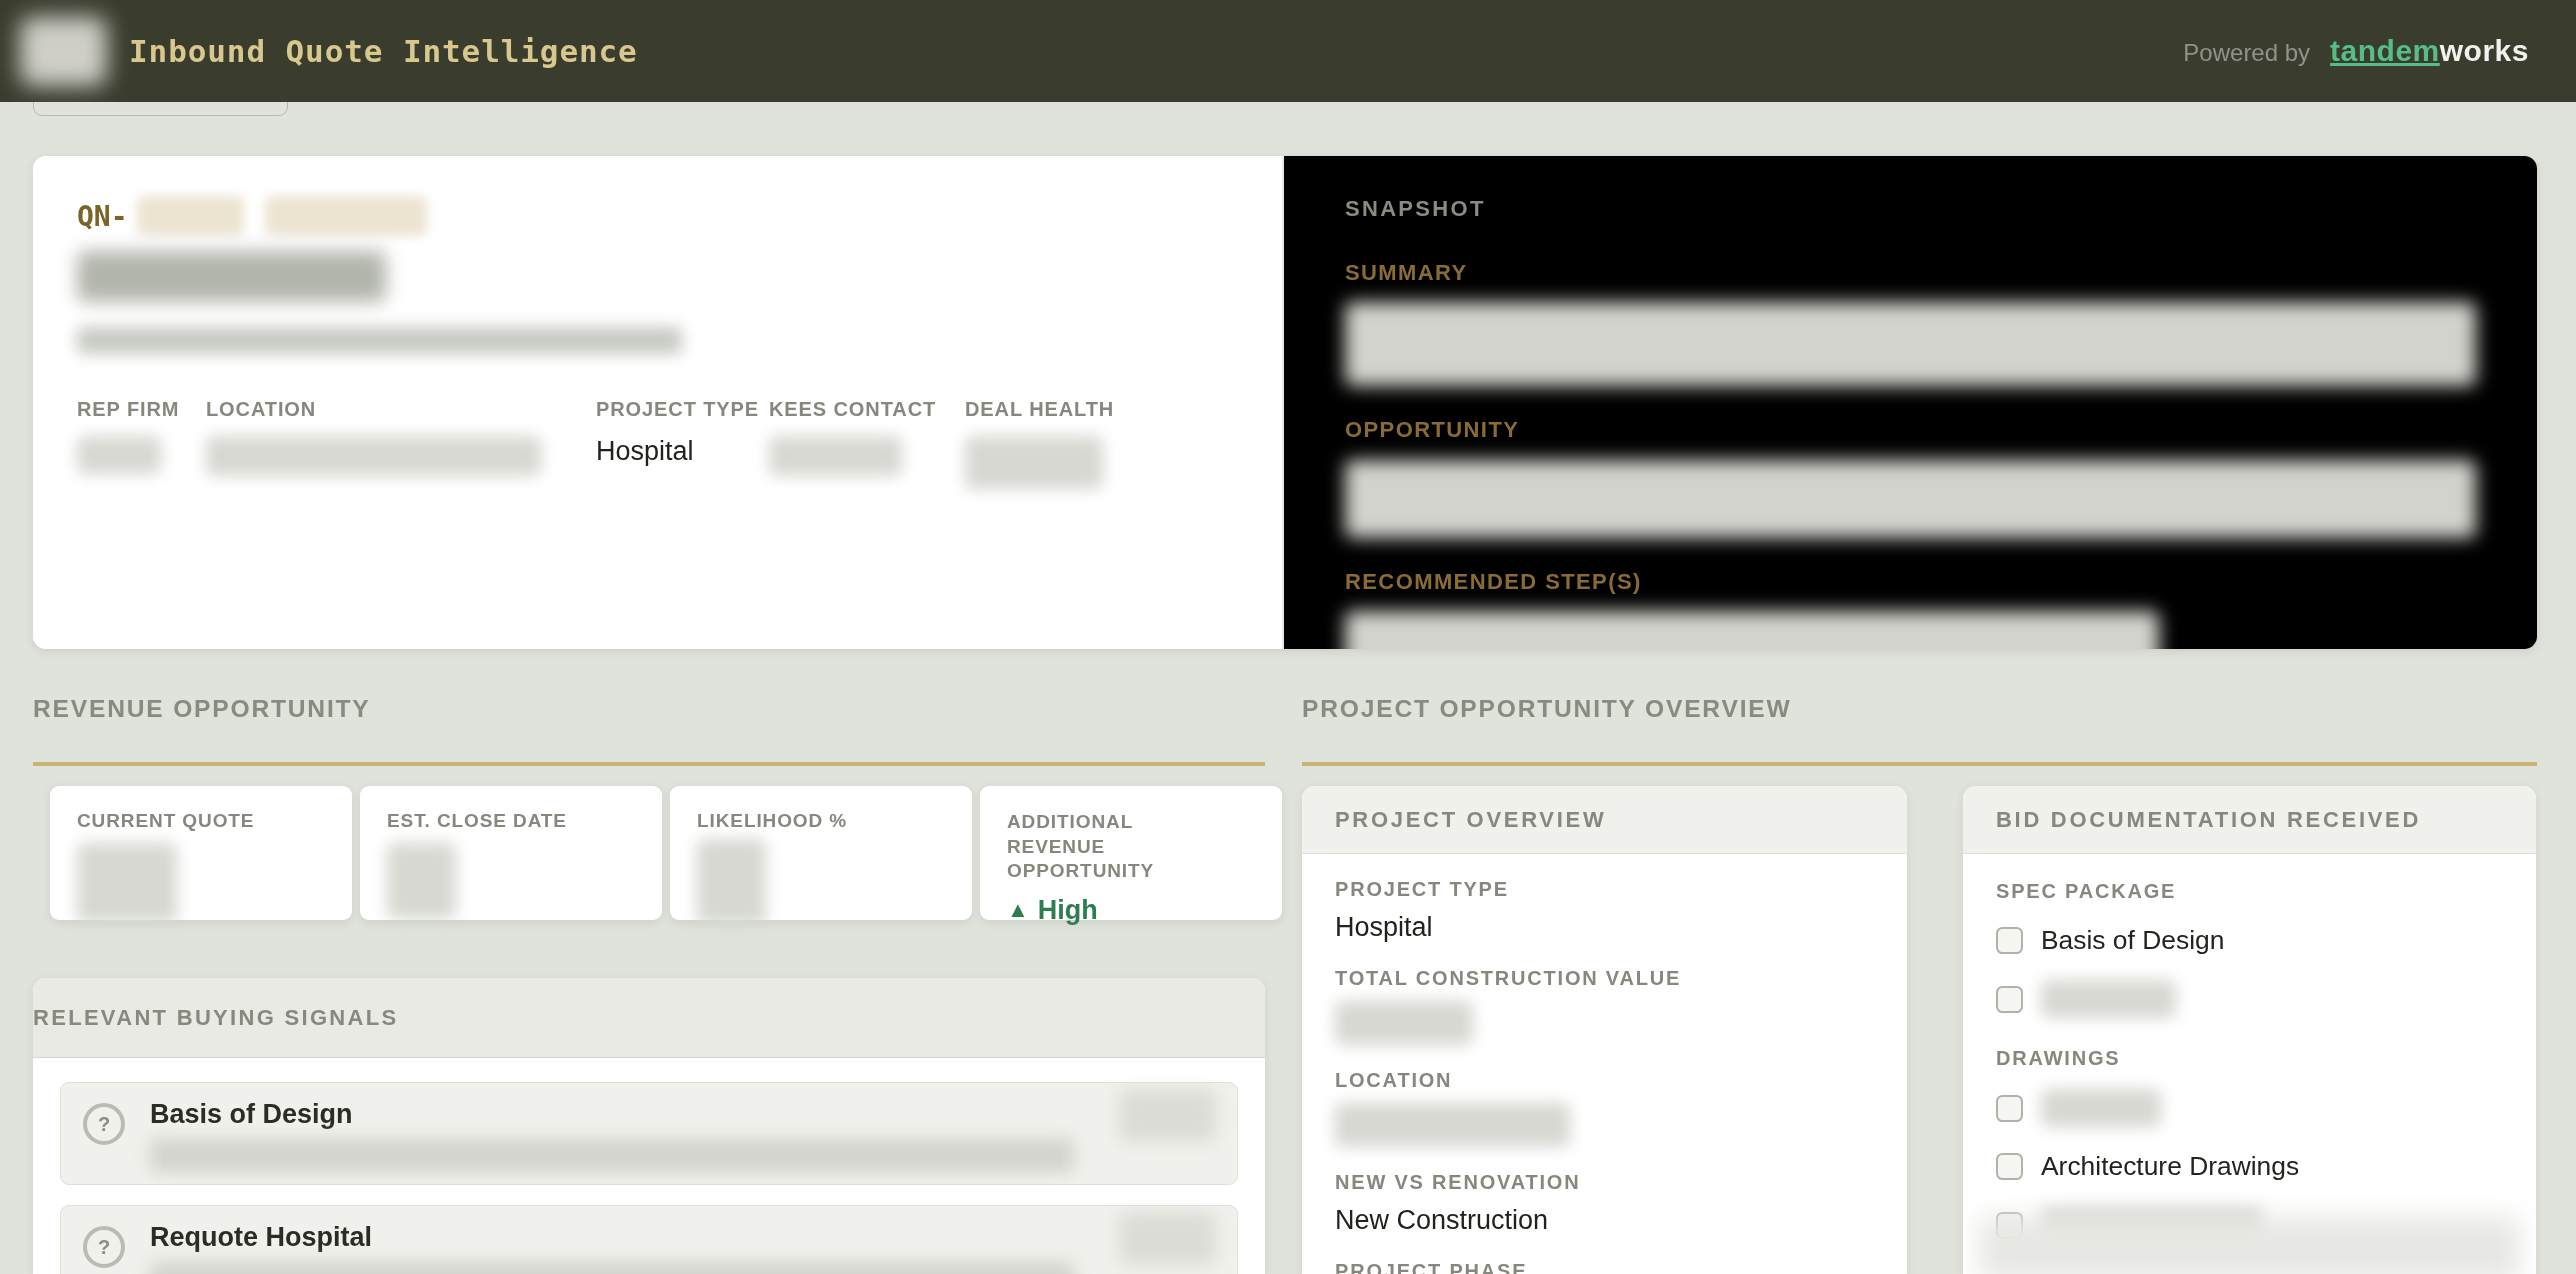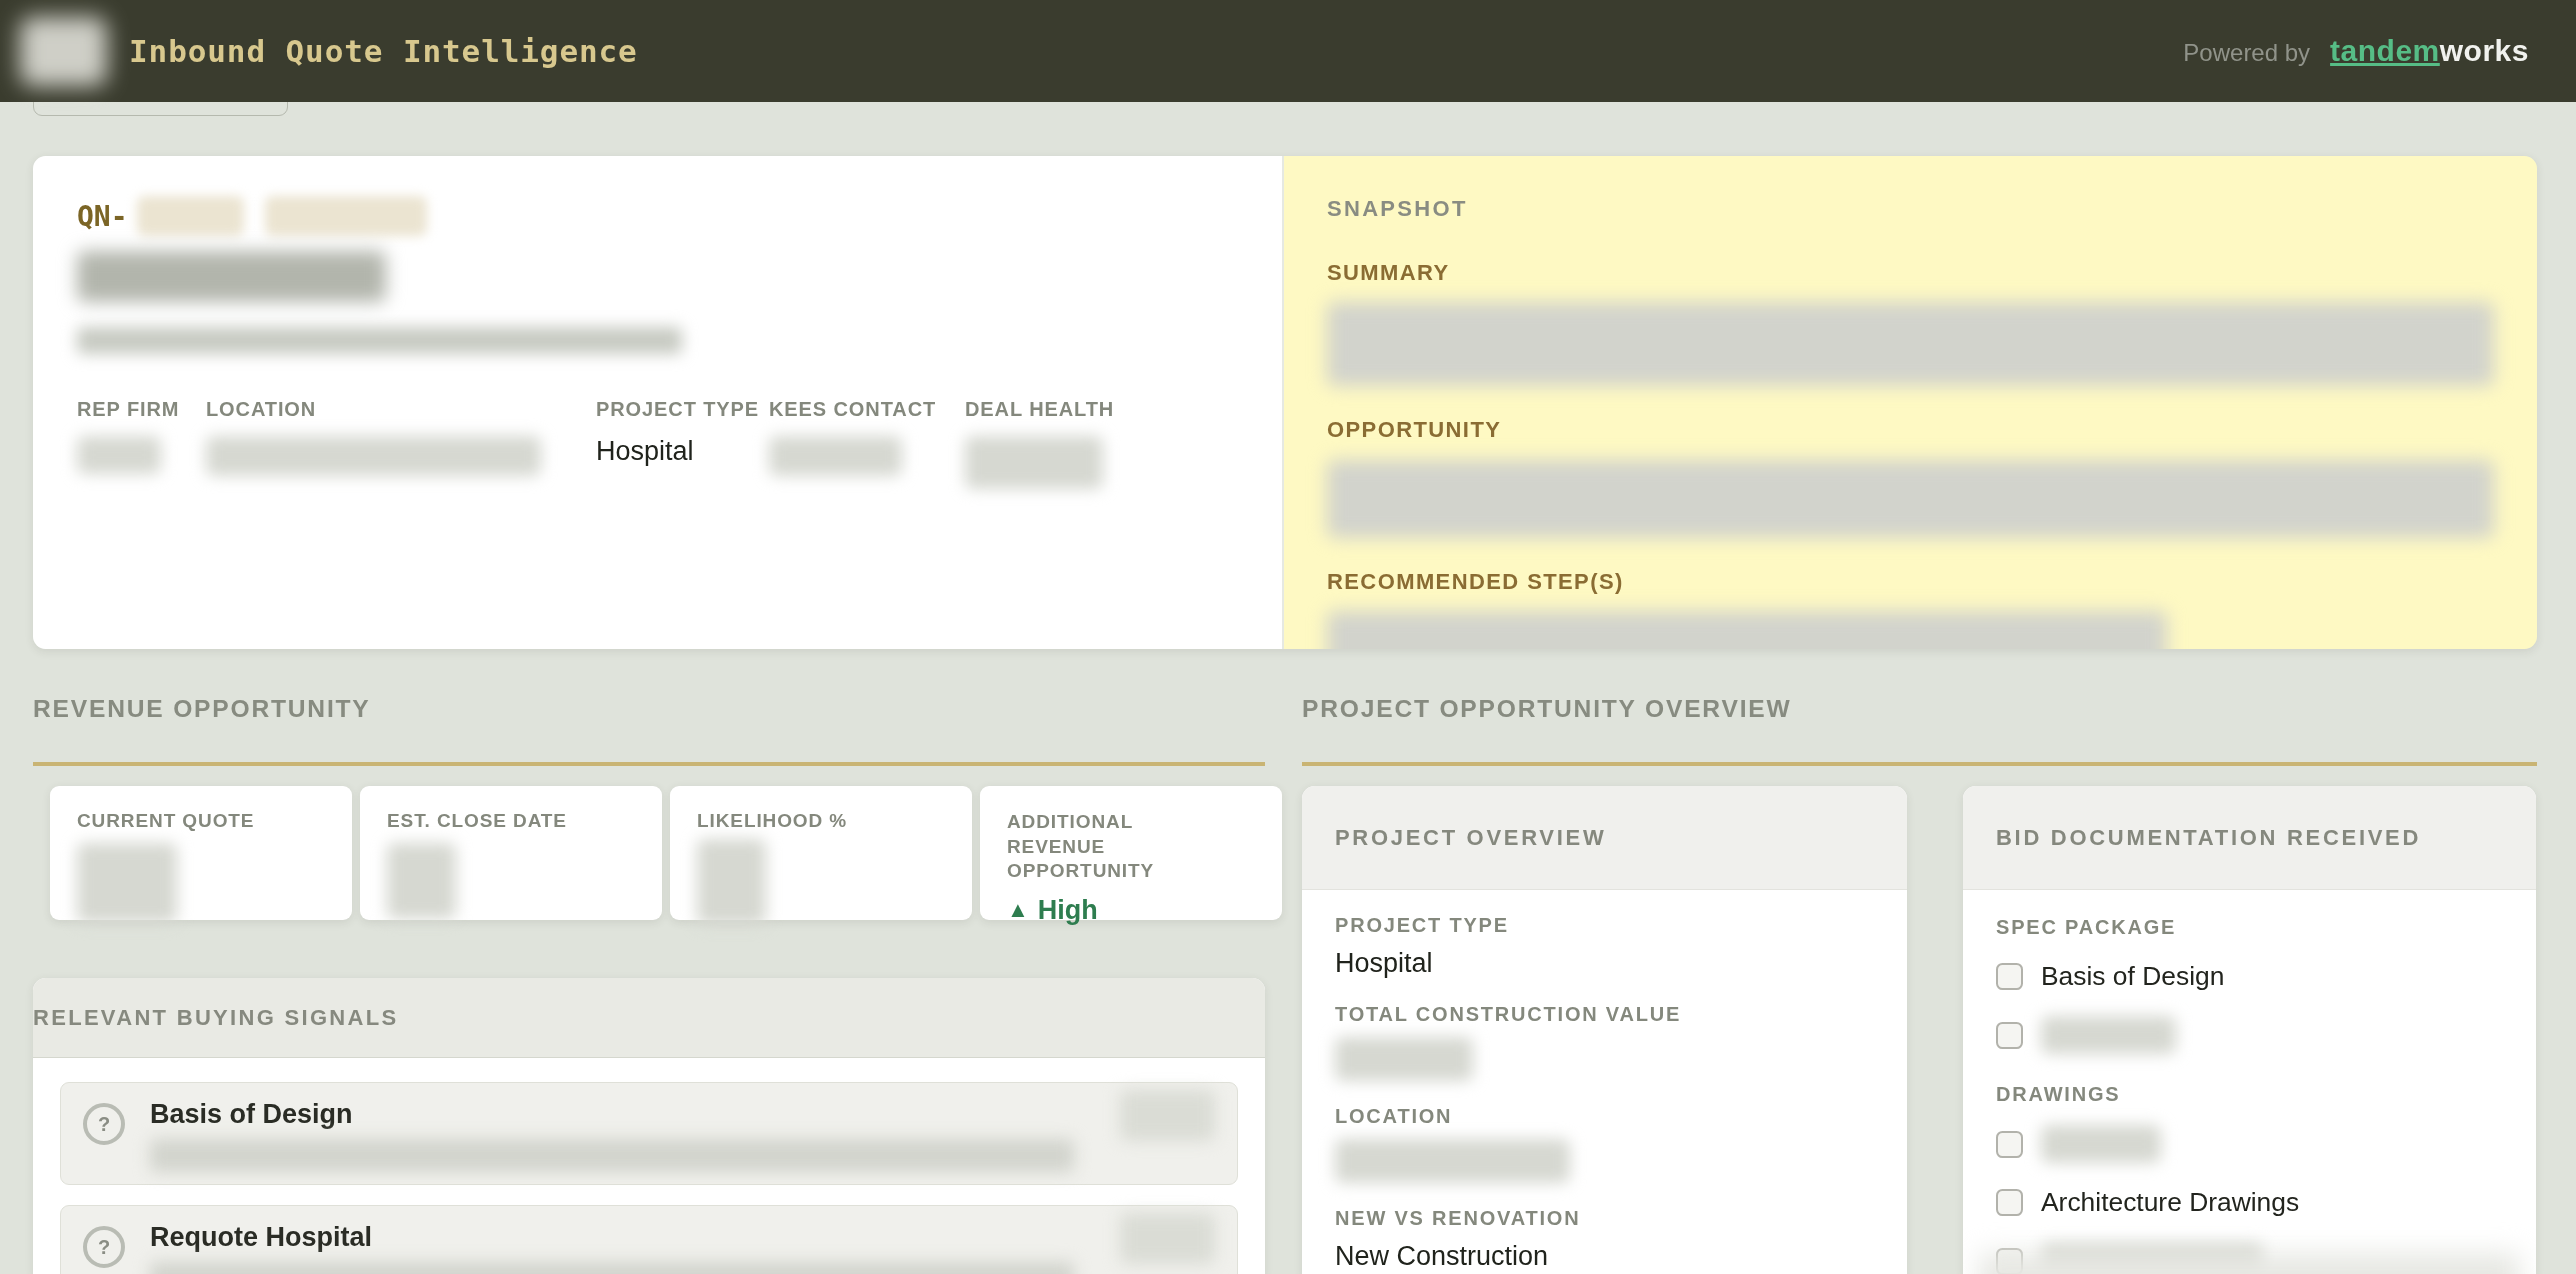--- a/index.html
+++ b/index.html
@@ -42,21 +42,21 @@
   .chip2 { width:162px; height:40px; margin-left:12.7px; }
   .title-blob { width:309px; height:51px; margin:14.6px 0 0 0; background:#b2b5ac; filter:blur(9px); border-radius:7.3px; }
   .subtitle-blob { width:605px; height:27px; margin-top:25.5px; background:#c7cac2; filter:blur(7.3px); border-radius:5.5px; }
   .fields-row { display:flex; margin-top:44px; }
   .f-col1 { width:129px; } .f-col2 { width:390px; } .f-col3 { width:173px; } .f-col4 { width:196px; } .f-col5 { flex:1; }
   .fields-row .lbl { font-size:20px; letter-spacing:0.9px; }
   .fval { margin-top:14.6px; }
   .vb1 { width:84px;  height:38px; } .vb2 { width:335px; height:40px; }
   .vb4 { width:133px; height:40px; } .vb5 { width:138px; height:53px; }
 
-  .top-right { flex:1; background:#fef9c3; border-left:2.7px solid #e6e9e2; padding:40px 43px; }
+  .top-right { flex:1; background:#000000; border-left:2.7px solid #e6e9e2; padding:40px 61px; }
   .snap-title { font-weight:bold; font-size:22px; letter-spacing:2.3px; color:#898c82; margin-bottom:38px; }
   .snap-blob { border-radius:7.3px; filter:blur(9px); background:#d2d3cc; margin:16.4px 0 31px 0; }
   .sb1 { width:100%; height:84px; }
   .sb2 { width:100%; height:78px; }
   .sb3 { width:72%;  height:69px; margin-bottom:0; }
 
   
   .section-head { position:absolute; top:695px; padding-bottom:39px; border-bottom:4.6px solid #c9b473; }
   .section-head .txt { font-weight:bold; font-size:24.6px; letter-spacing:1.8px; color:#878b80; }
   .sh-left  { left:33px;   width:1232px; }
@@ -88,21 +88,21 @@
                  border:4.6px solid #b9bcb4; display:flex; align-items:center; justify-content:center; }
   .help-circle span { font-size:20px; font-weight:bold; color:#8a8d84; }
   .sig-title { position:absolute; left:89px; top:16.4px; font-size:27px; font-weight:600; color:#2a2c25; }
   .sig-desc  { position:absolute; left:89px; top:56px; width:924px; height:33px;
                background:#d2d4cd; border-radius:5.5px; filter:blur(8.2px); }
   .sig-chip  { position:absolute; right:22px; top:7.3px; width:95px; height:51px;
                background:#dadcd5; border-radius:7.3px; filter:blur(8.2px); }
 
   
   .ov-card { position:absolute; top:786px; background:#ffffff; border-radius:12.7px 12.7px 0 0; overflow:hidden; }
-  .ov-head { height:104px; background:#f0f0ed; border-bottom:1.8px solid #e3e3de;
+  .ov-head { height:68px; background:#f0f0ed; border-bottom:1.8px solid #e3e3de;
              display:flex; align-items:center; padding-left:33px; }
   .ov-head .txt { font-weight:bold; font-size:22px; letter-spacing:2.7px; color:#85887e; }
   .po { left:1302px; width:605px; height:489px; }
   .bd { left:1963px; width:573px; height:489px; }
   .po-body { padding:24px 33px; }
   .po-field { margin-bottom:24px; }
   .po-field .lbl { display:block; margin-bottom:11px; letter-spacing:1.8px; }
   .pvb1 { width:138px; height:44px; } .pvb2 { width:235px; height:44px; }
 
   .bd-body { padding:25.5px 33px; position:relative; height:409px; }

